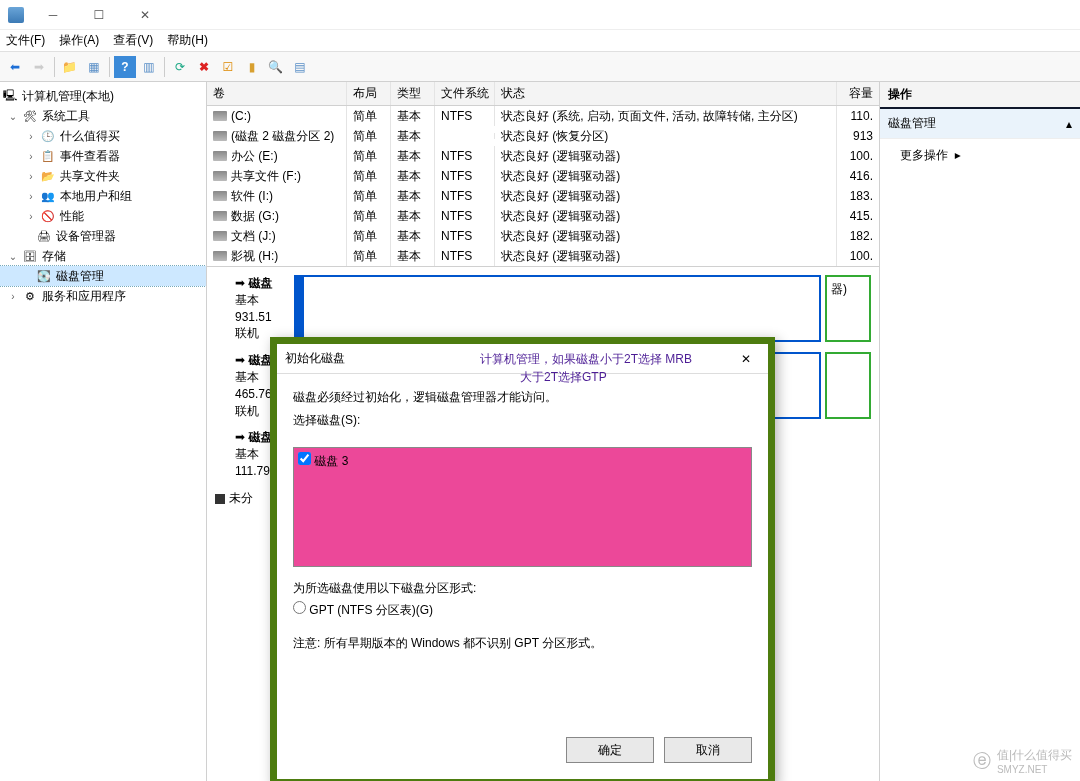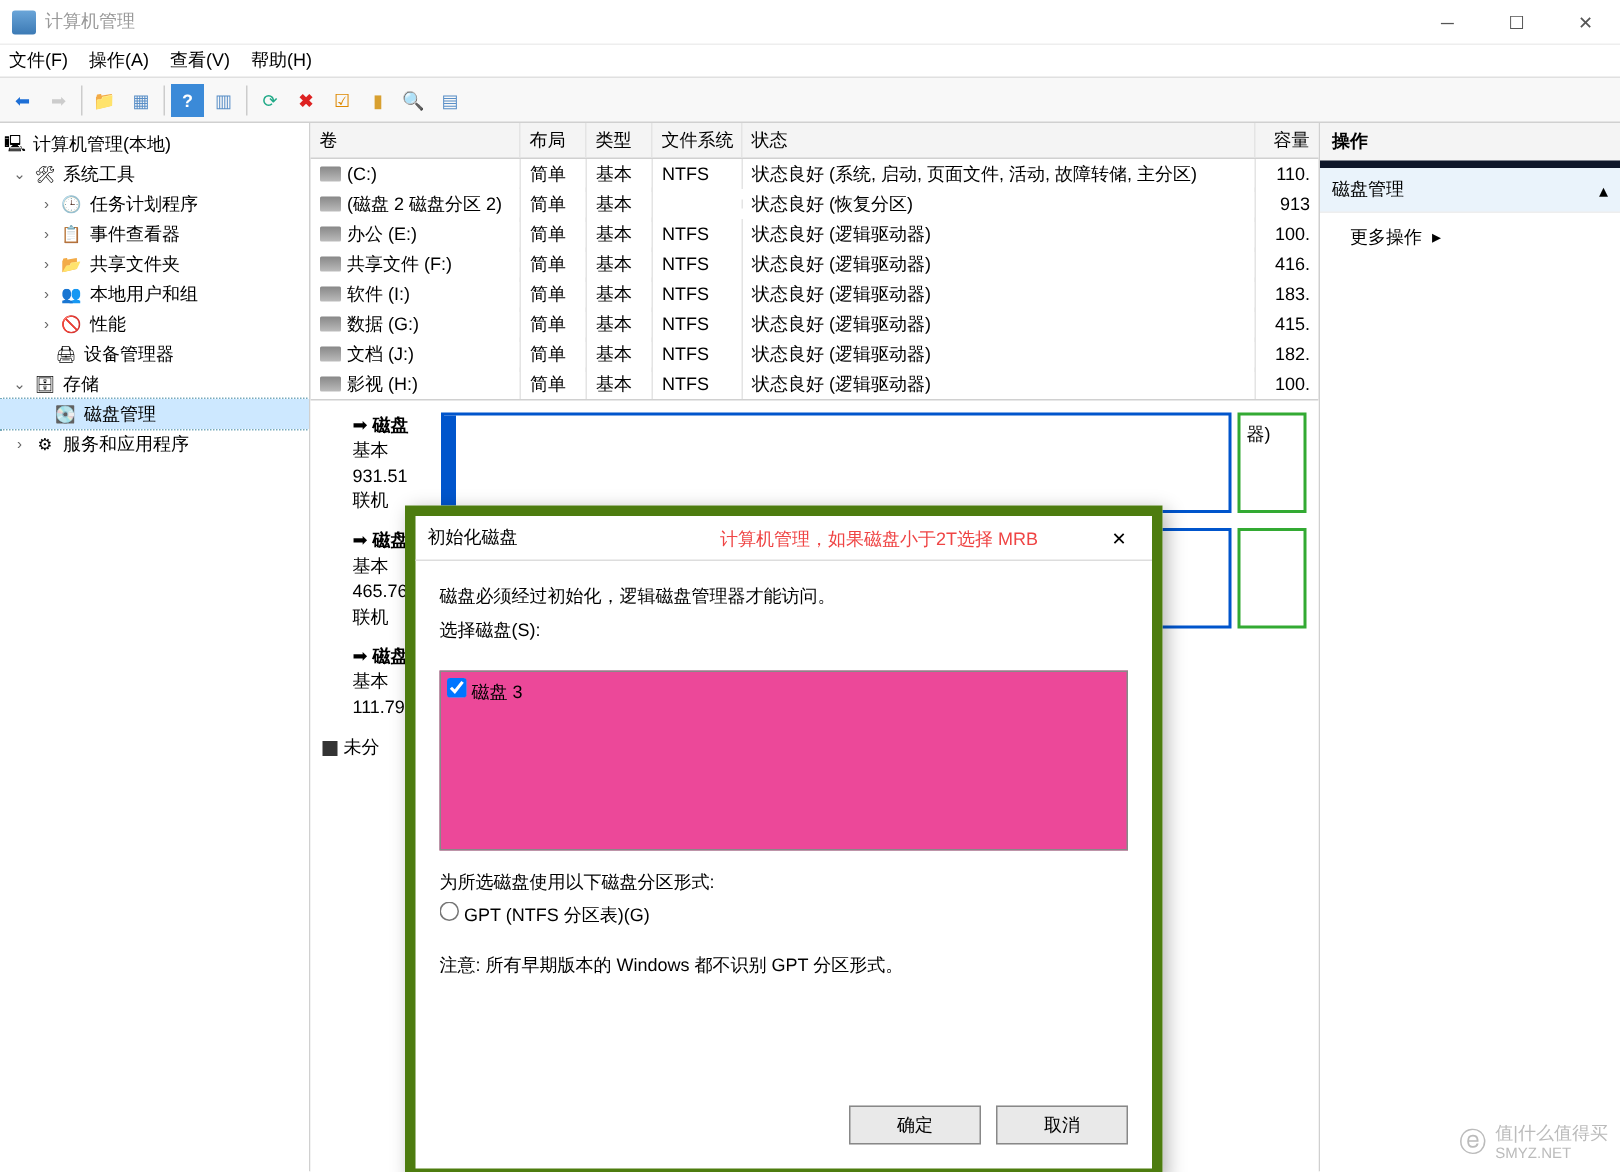--- a/index.html
+++ b/index.html
@@ -34,43 +34,42 @@
 .disk-area { flex: 1; border-top: 1px solid #d0d0d0; overflow-y: scroll; padding: 8px; background: #fff; position: relative; }
 .disk-block { display: flex; gap: 4px; margin-bottom: 10px; margin-left: 20px; }
 .disk-label { width: 55px; font-size: 12px; line-height: 1.4; }
 .disk-label b { font-weight: bold; }
 .disk-part { border: 2px solid #3a3; background: #fff; padding: 4px; font-size: 11px; position: relative; }
 .disk-part.blue { border-color: #0055cc; }
 .disk-part .bar { position: absolute; left: 0; top: 0; bottom: 0; width: 8px; background: #0055cc; }
 .legend { margin-top: 4px; }
 .legend .sq { display: inline-block; width: 10px; height: 10px; background: #333; vertical-align: middle; margin-right: 4px; }
 .right { width: 200px; }
-.right-title { background: #f4f4f4; padding: 4px 8px; border-bottom: 5px solid #0f172a; font-weight: bold; }
+.right-title { background: #f4f4f4; padding: 4px 8px; border-bottom: 2px solid #0f172a; font-weight: bold; }
 .right-section { padding: 6px 8px; border-bottom: 1px solid #eee; }
 .right-section.sel { background: #eaf3fb; display:flex; justify-content:space-between; align-items:center;}
 .right-more { padding: 8px 20px; }
 .dialog { position: absolute; left: 270px; top: 337px; width: 505px; height: 449px; background: #fff; border: 7px solid #4d7c0f; box-shadow: 3px 3px 12px rgba(0,0,0,0.3); z-index: 50; display: flex; flex-direction: column; }
 .dlg-title { height: 30px; display: flex; align-items: center; padding: 0 8px; border-bottom: 1px solid #ddd; }
 .dlg-title span { flex: 1; }
 .dlg-close { width: 28px; text-align: center; }
 .dlg-body { flex: 1; padding: 12px 16px; line-height: 1.9; }
 .dlg-list { border: 1px solid #888; height: 120px; background: #ec4899; margin: 15px 0 10px; padding: 2px 4px; }
 .dlg-list label { display: block; }
 .dlg-btns { padding: 10px 16px 16px; display: flex; justify-content: flex-end; gap: 10px; }
 .dlg-btns button { width: 88px; height: 26px; border: 1px solid #888; background: #e9e9e9; }
-.annotation { position: absolute; z-index: 60; color: #ef4444; font-size: 22px; font-weight: 500; line-height: 1.5; pointer-events: none; }
+.annotation { position: absolute; z-index: 60; color: #4c1d95; font-size: 22px; font-weight: 500; line-height: 1.5; pointer-events: none; }
 .watermark { position: absolute; right: 8px; bottom: 6px; color: #bbb; font-size: 14px; z-index: 70; display:flex; align-items:center; gap:6px;}
 .watermark .c { font-size: 18px; }
 </style>
 </head>
 <body>
 
 <div class="titlebar">
   <div class="icon"></div>
-  <div class="title">计算机管理</div>
   <div class="win-btn">─</div>
   <div class="win-btn">☐</div>
   <div class="win-btn">✕</div>
 </div>
 
 <div class="menubar">
   <span>文件(F)</span>
   <span>操作(A)</span>
   <span>查看(V)</span>
   <span>帮助(H)</span>
@@ -102,21 +101,21 @@
       <span>计算机管理(本地)</span>
     </div>
     <div class="tree-item" style="padding-left:8px">
       <span class="tree-caret">⌄</span>
       <span class="tree-icon">🛠</span>
       <span>系统工具</span>
     </div>
     <div class="tree-item" style="padding-left:26px">
       <span class="tree-caret">›</span>
       <span class="tree-icon">🕒</span>
-      <span>任务计划程序</span>
+      <span>什么值得买</span>
     </div>
     <div class="tree-item" style="padding-left:26px">
       <span class="tree-caret">›</span>
       <span class="tree-icon">📋</span>
       <span>事件查看器</span>
     </div>
     <div class="tree-item" style="padding-left:26px">
       <span class="tree-caret">›</span>
       <span class="tree-icon">📂</span>
       <span>共享文件夹</span>
@@ -324,20 +323,21 @@
     <div style="margin-top:10px">注意: 所有早期版本的 Windows 都不识别 GPT 分区形式。</div>
   </div>
   <div class="dlg-btns">
     <button>确定</button>
     <button>取消</button>
   </div>
 </div>
 
 <div class="annotation" style="left:480px; top:350px">
   <div>计算机管理，如果磁盘小于2T选择 MRB</div>
+  <div style="padding-left:40px">大于2T选择GTP</div>
 </div>
 
 <div class="watermark">
   <span class="c">ⓔ</span>
   <span>
     <div>值|什么值得买</div>
     <div style="font-size:10px">SMYZ.NET</div>
   </span>
 </div>
 

